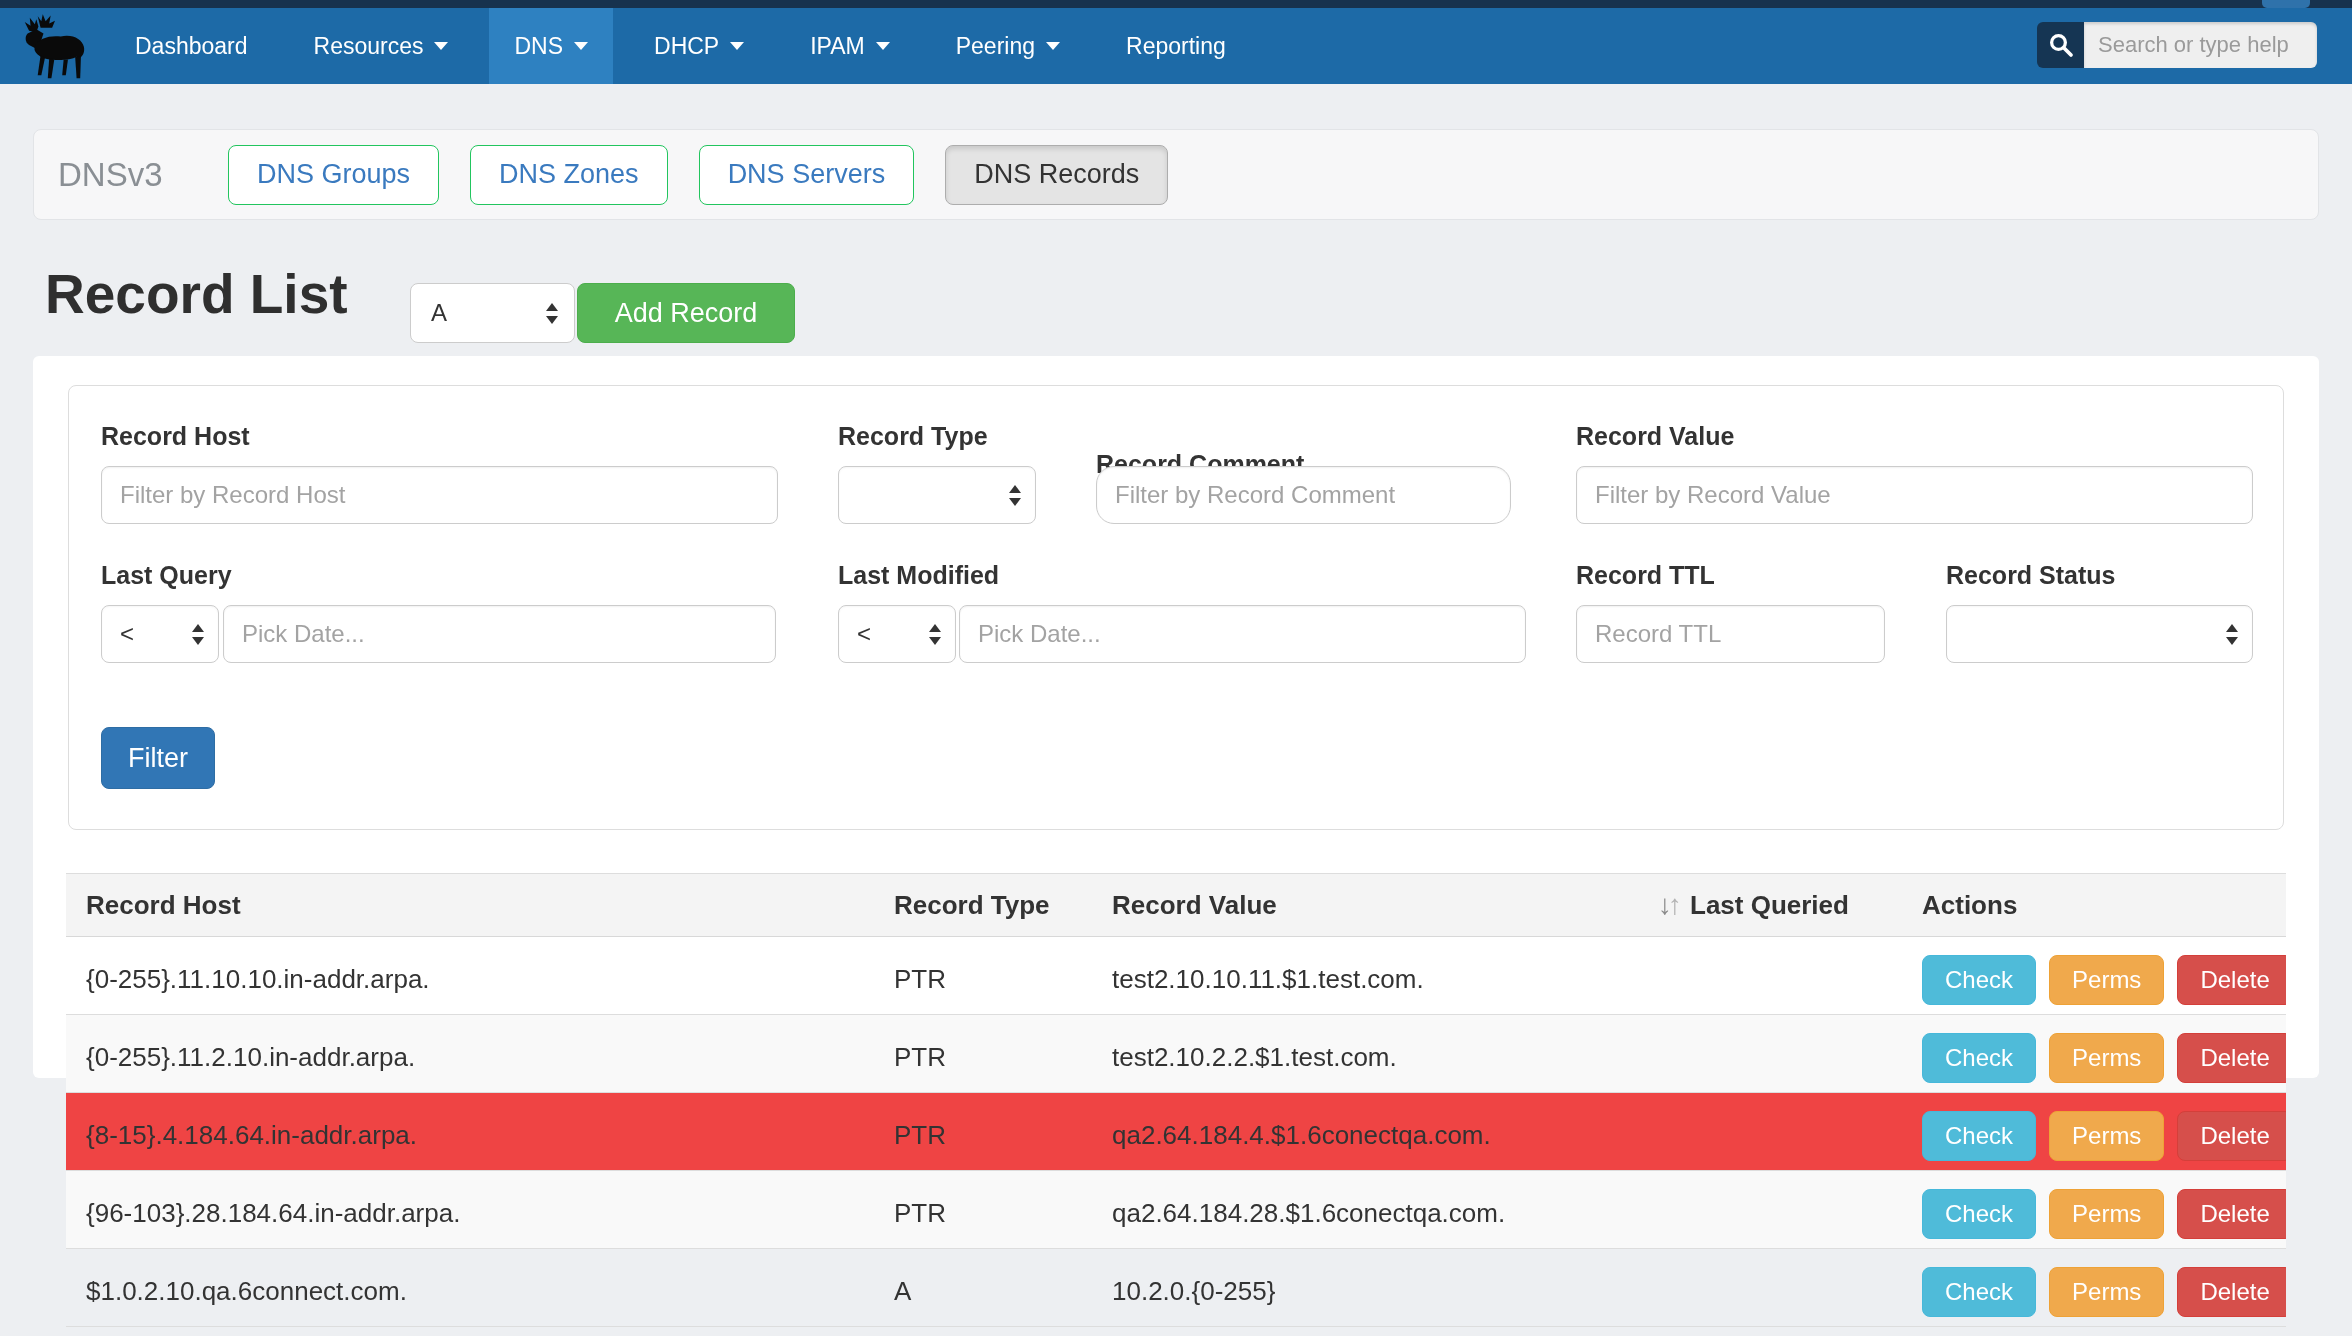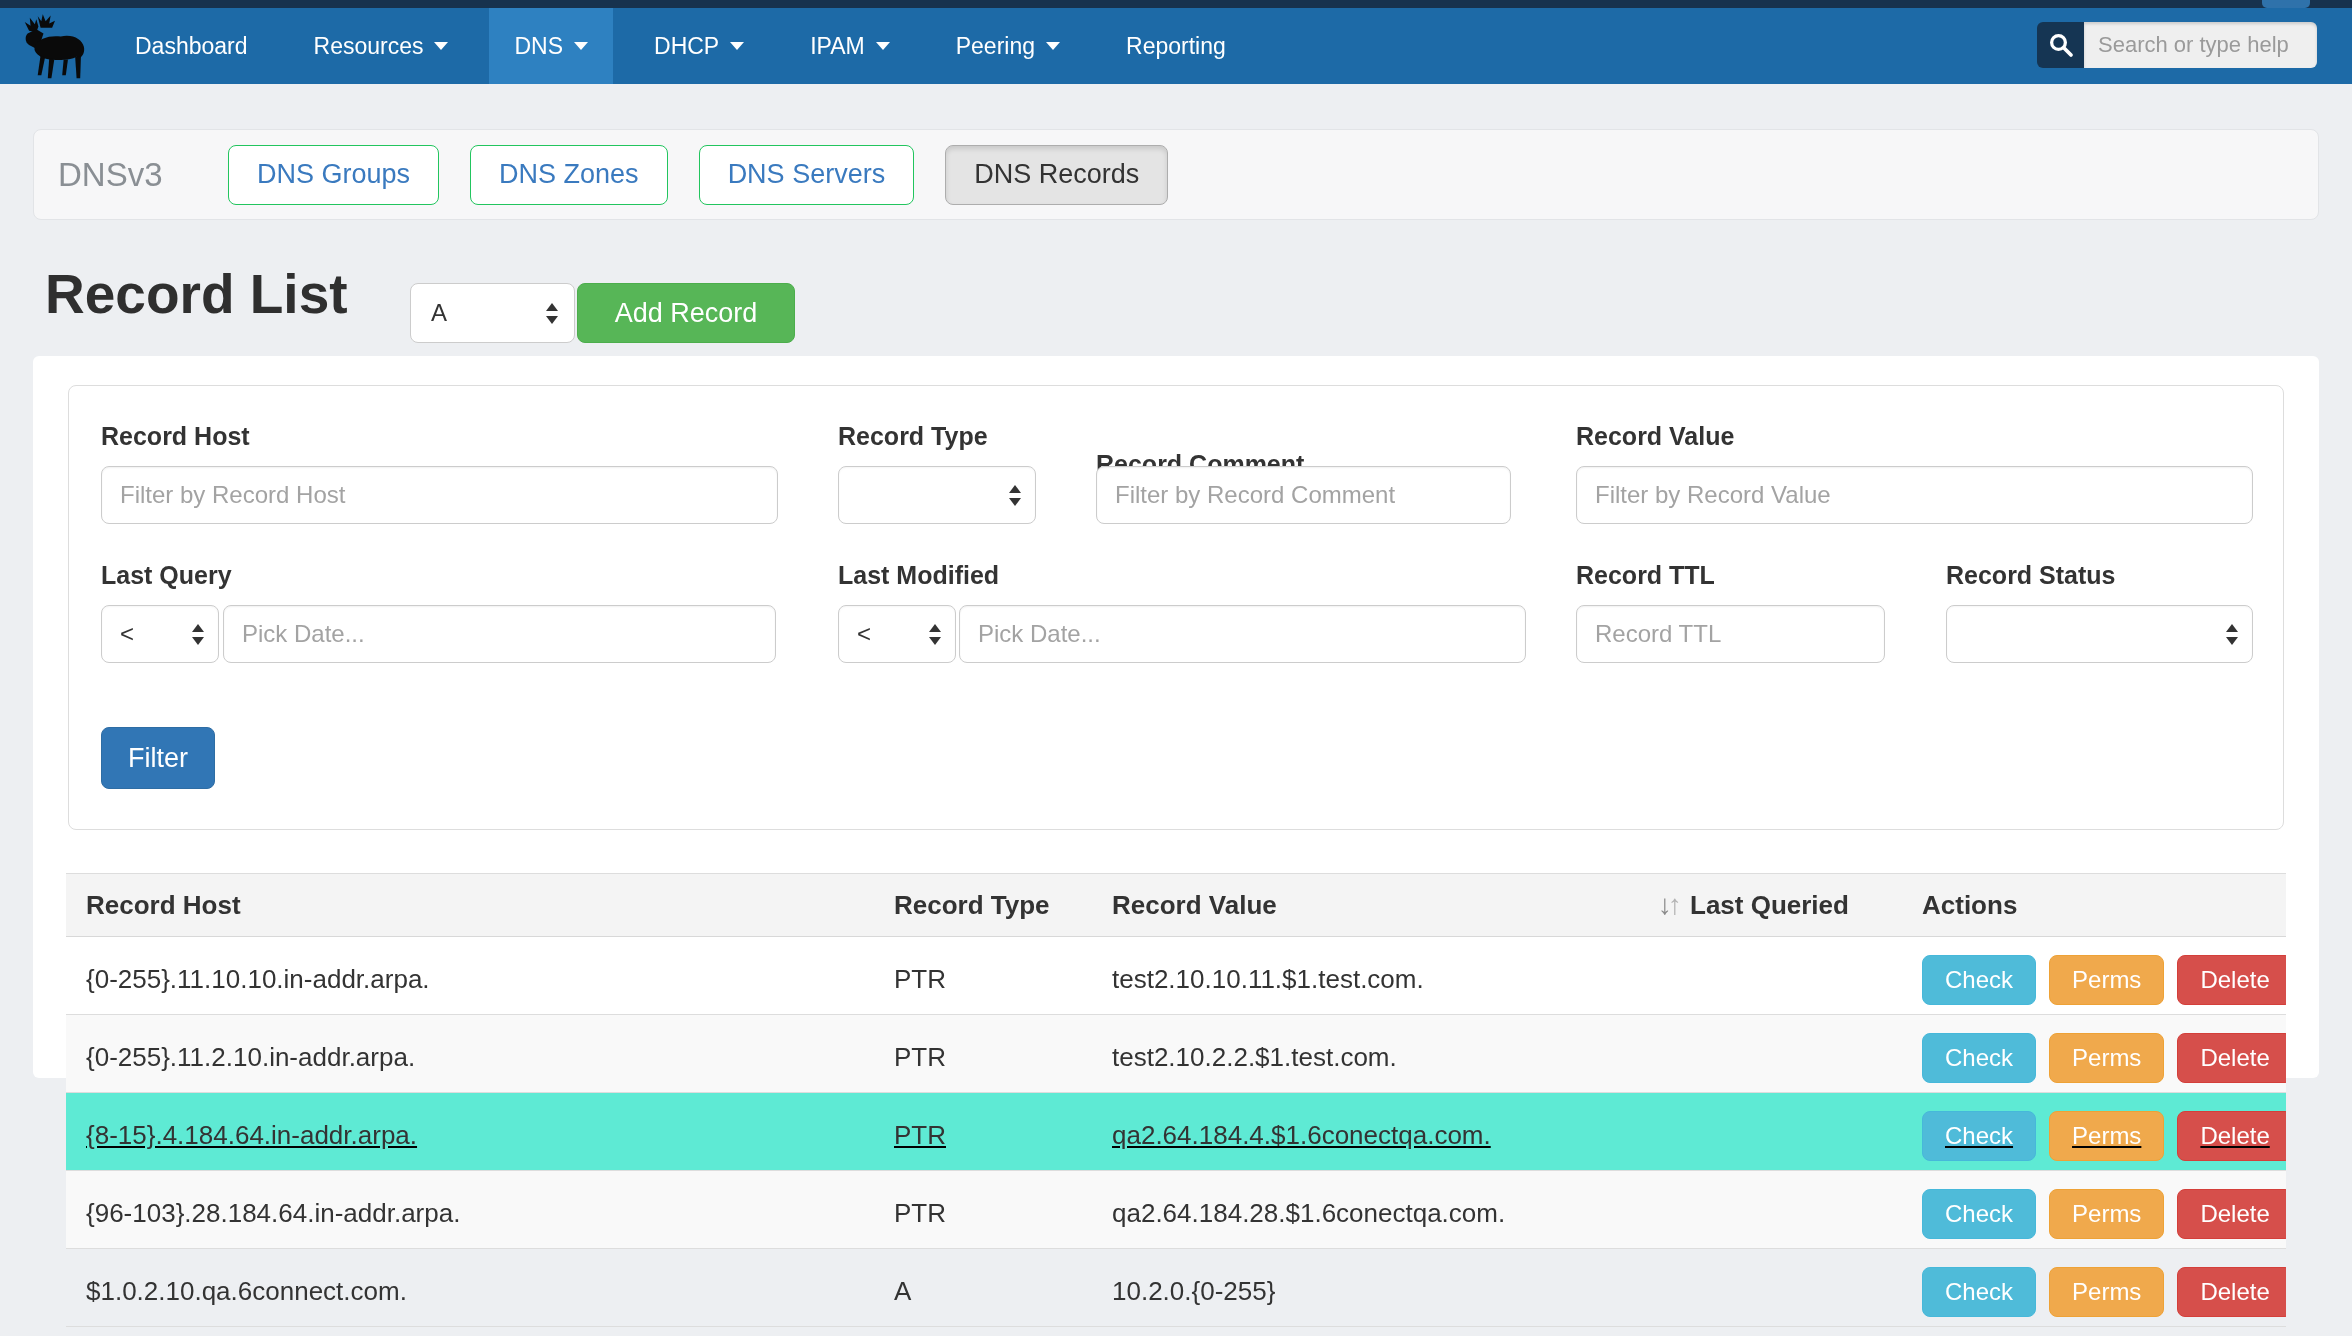--- a/index.html
+++ b/index.html
@@ -65,21 +65,21 @@
   .rec-table col.c-host  { width:808px; }
   .rec-table col.c-type  { width:218px; }
   .rec-table col.c-value { width:546px; }
   .rec-table col.c-lastq { width:264px; }
   .rec-table thead tr { height:63px; background:#f4f4f4; }
   .rec-table th { text-align:left; font-size:26px; font-weight:bold; color:#333; padding:0 0 0 20px;
                   border-top:1px solid #ddd; border-bottom:1px solid #d8d8d8; }
   .rec-table td { height:78px; font-size:26px; color:#333; padding:8px 0 0 20px; border-bottom:1px solid #ddd;
                   white-space:nowrap; overflow:hidden; }
   .rec-table tbody tr:nth-child(2), .rec-table tbody tr:nth-child(4) { background:#f9f9f9; }
-  .rec-table tbody tr:nth-child(3) { background:#5eead4;text-decoration:underline; }
+  .rec-table tbody tr:nth-child(3) { background:#ef4444; }
   .sort-icon { display:inline-flex; align-items:center; margin-right:8px; font-weight:normal; }
   .sort-icon .dn { color:#8a8a8a; font-size:28px; }
   .sort-icon .up { color:#b3b3b3; font-size:28px; margin-left:-4px; }
   .act-btns { display:flex; gap:13px; align-items:center; }
   .abtn { height:50px; padding:0 22px; border-radius:8px; color:#fff; font-size:24px; display:flex; align-items:center;
           justify-content:center; cursor:pointer; border:1px solid transparent; }
   .abtn.check  { background:#4fbbd9; border-color:#46b8da; }
   .abtn.perms  { background:#f0a94c; border-color:#eea236; }
   .abtn.delete { background:#d64f4b; border-color:#d43f3a; }
 </style>
@@ -176,21 +176,21 @@
       <div class="f-label" style="left:769px; top:36px;">Record Type</div>
       <div class="f-select" style="left:769px; top:80px; width:198px;">
         <span></span>
         <span class="dcaret">
             <span class="up"></span>
             <span class="down"></span>
           </span>
       </div>
 
       <div class="f-label" style="left:1027px; top:24px;margin-top:40px;">Record Comment</div>
-      <input class="f-input" style="left: 1027px; top: 80px; width: 415px;" type="text" placeholder="Filter by Record Comment">
+      <input class="f-input" style="left: 1027px; top: 80px; width: 415px; border-radius: 18px;" type="text" placeholder="Filter by Record Comment">
 
       <div class="f-label" style="left:1507px; top:36px;">Record Value</div>
       <input class="f-input" style="left: 1507px; top: 80px; width: 677px;" type="text" placeholder="Filter by Record Value">
 
       <div class="f-label" style="left:32px; top:175px;">Last Query</div>
       <div class="f-select" style="left:32px; top:219px; width:118px;">
         <span>&lt;</span>
         <span class="dcaret">
             <span class="up"></span>
             <span class="down"></span>

